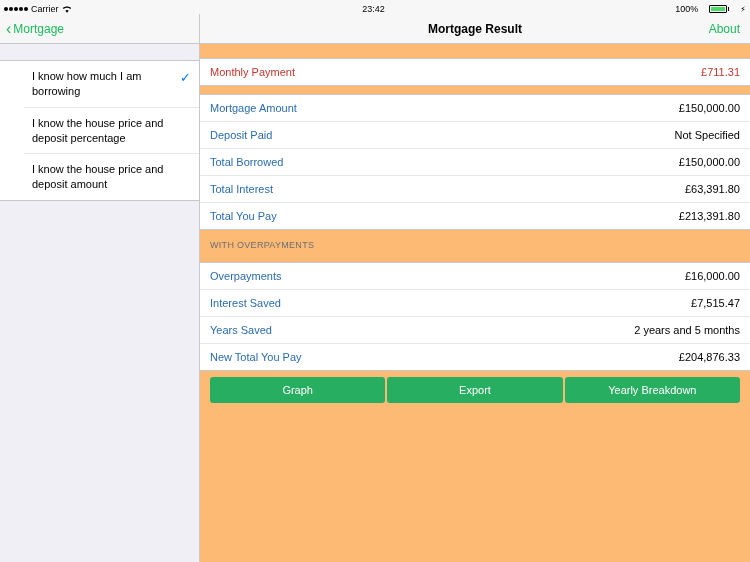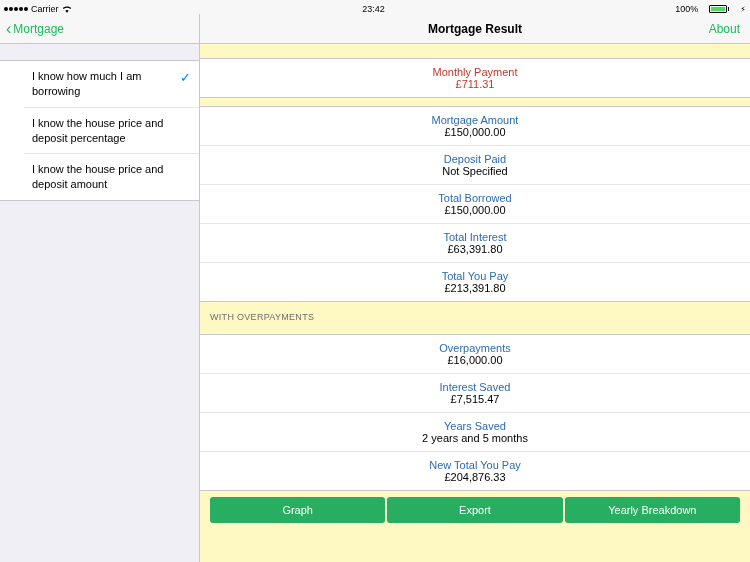--- a/index.html
+++ b/index.html
@@ -19,28 +19,28 @@
     .sidebar { width: 200px; background: #f0eff5; border-right: 1px solid #c8c7cc; display: flex; flex-direction: column; }
     .sidebar-header { height: 30px; background: #f7f7f7; border-bottom: 1px solid #c8c7cc; display: flex; align-items: center; padding: 0 6px; }
     .back-link { color: #1abc5b; font-size: 12px; display: flex; align-items: center; gap: 2px; cursor: pointer; }
     .back-chevron { font-size: 16px; font-weight: 300; line-height: 1; }
     .sidebar-spacer { height: 16px; }
     .sidebar-list { background: #fff; border-top: 1px solid #c8c7cc; border-bottom: 1px solid #c8c7cc; padding-left: 24px; }
     .sidebar-item { padding: 8px 8px 8px 8px; font-size: 11px; color: #000; border-bottom: 1px solid #e5e5ea; display: flex; justify-content: space-between; align-items: flex-start; cursor: pointer; line-height: 1.35; }
     .sidebar-item:last-child { border-bottom: none; }
     .sidebar-item-label { flex: 1; padding-right: 6px; }
     .check { color: #007aff; font-size: 13px; flex-shrink: 0; }
-    .main { flex: 1; background: #fef9c3; display: flex; flex-direction: column; overflow: hidden; }
+    .main { flex: 1; background: #fdba74; display: flex; flex-direction: column; overflow: hidden; }
     .main-header { height: 30px; background: #f7f7f7; border-bottom: 1px solid #c8c7cc; display: flex; align-items: center; justify-content: center; position: relative; }
     .header-title { font-size: 12px; font-weight: 600; color: #000; }
     .about-link { position: absolute; right: 10px; color: #1abc5b; font-size: 12px; cursor: pointer; }
     .content { flex: 1; overflow-y: auto; }
     .section-spacer { height: 14px; }
     .row-group { background: #fff; border-top: 1px solid #c8c7cc; border-bottom: 1px solid #c8c7cc; }
-    .row { display: flex; justify-content: space-between; align-items: center; padding: 7px 10px; border-bottom: 1px solid #e5e5ea; font-size: 11px; flex-direction: column; }
+    .row { display: flex; justify-content: space-between; align-items: center; padding: 7px 10px; border-bottom: 1px solid #e5e5ea; font-size: 11px; }
     .row:last-child { border-bottom: none; }
     .row-label { color: #2b6cb0; }
     .row-label.highlight { color: #c0392b; font-weight: 500; }
     .row-value { color: #000; font-size: 11px; }
     .row-value.highlight { color: #c0392b; font-weight: 500; }
     .section-header { padding: 10px 10px 12px 10px; font-size: 9px; color: #6d6d72; letter-spacing: 0.3px; }
     .button-grid { display: grid; grid-template-columns: 1fr 1fr 1fr; gap: 2px; padding: 6px 10px; }
     .btn { background: #27ae60; color: #fff; border: none; border-radius: 3px; padding: 7px 0; font-size: 11px; cursor: pointer; text-align: center; }
   </style>
 </head>

